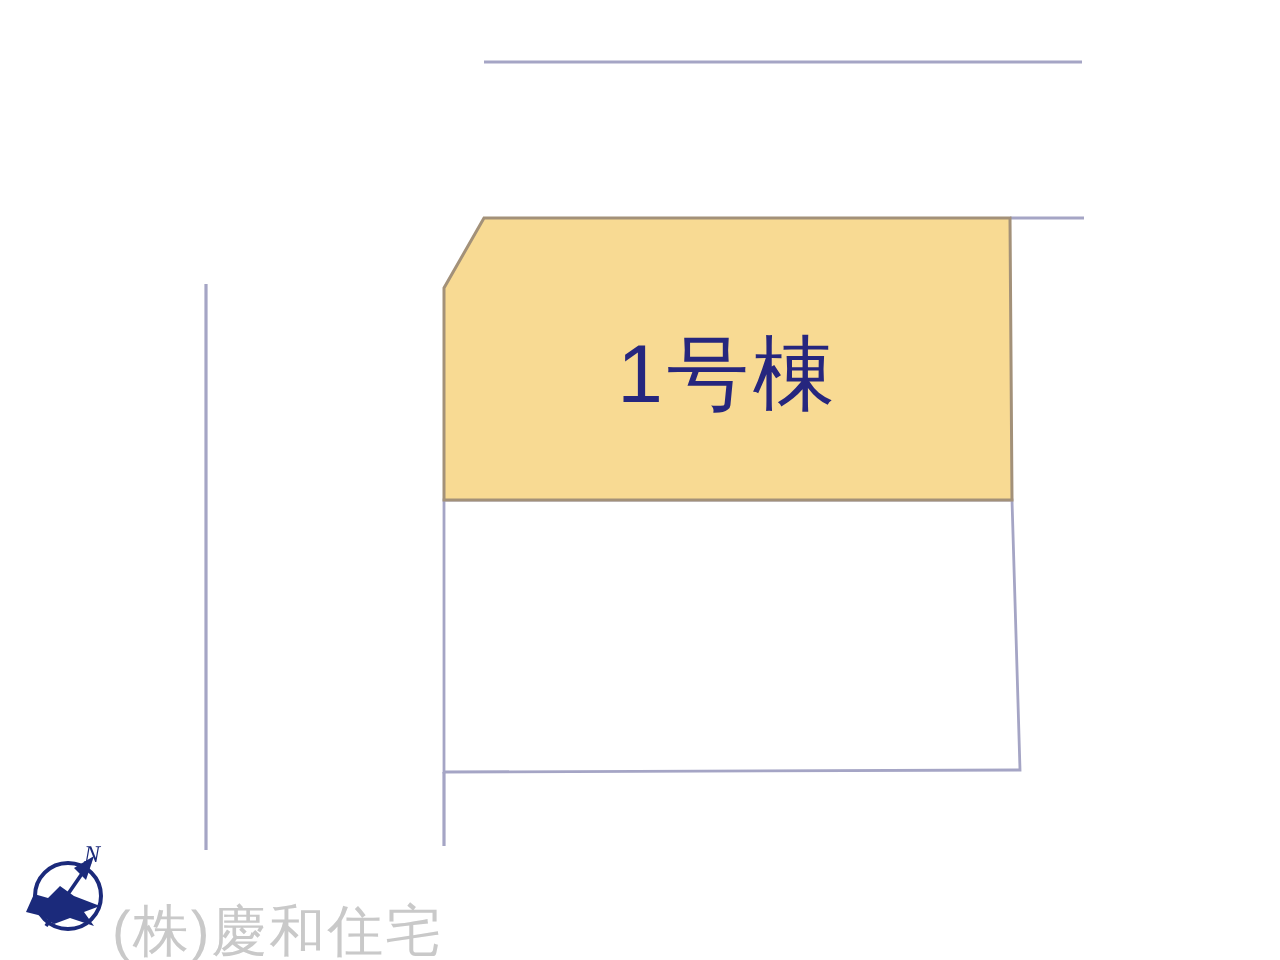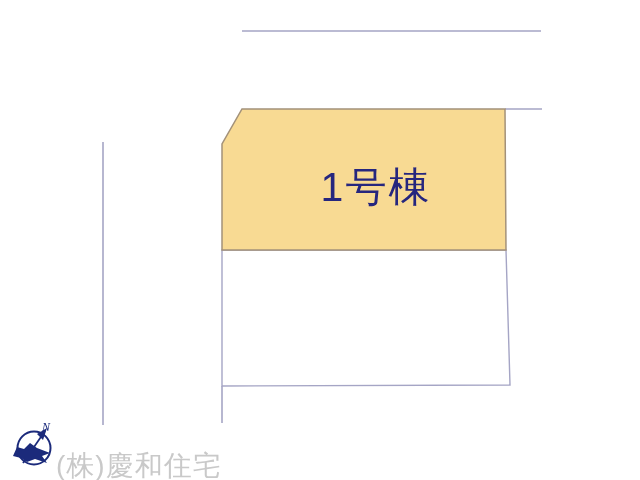--- a/index.html
+++ b/index.html
@@ -57,21 +57,20 @@
     position: absolute;
     left: 222px;
     top: 160px;
     width: 284px;
     text-align: center;
     font-size: 41px;
     letter-spacing: 2px;
     color: #26267e;
     font-family: "Liberation Sans", sans-serif;
     white-space: nowrap;
-    margin-left: 12px;
   }
   .watermark {
     position: absolute;
     left: 56px;
     top: 447px;
     font-size: 28px;
     letter-spacing: 1px;
     color: #c9c9c9;
     font-family: "Liberation Sans", sans-serif;
     white-space: nowrap;

